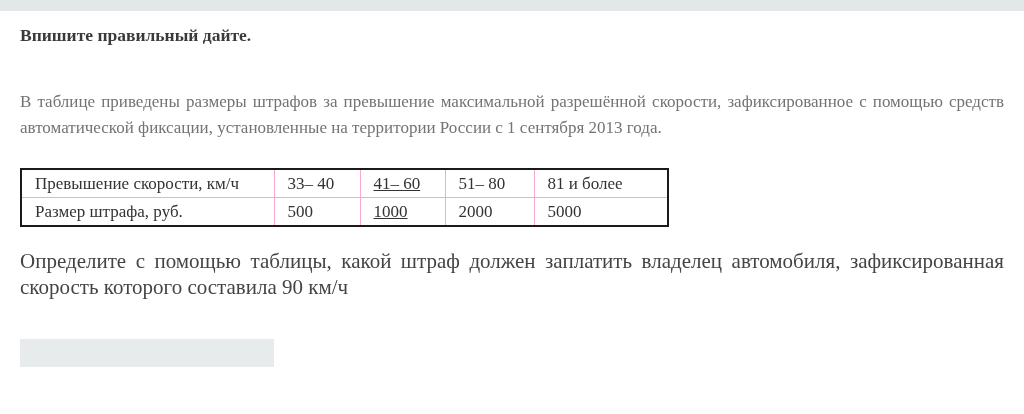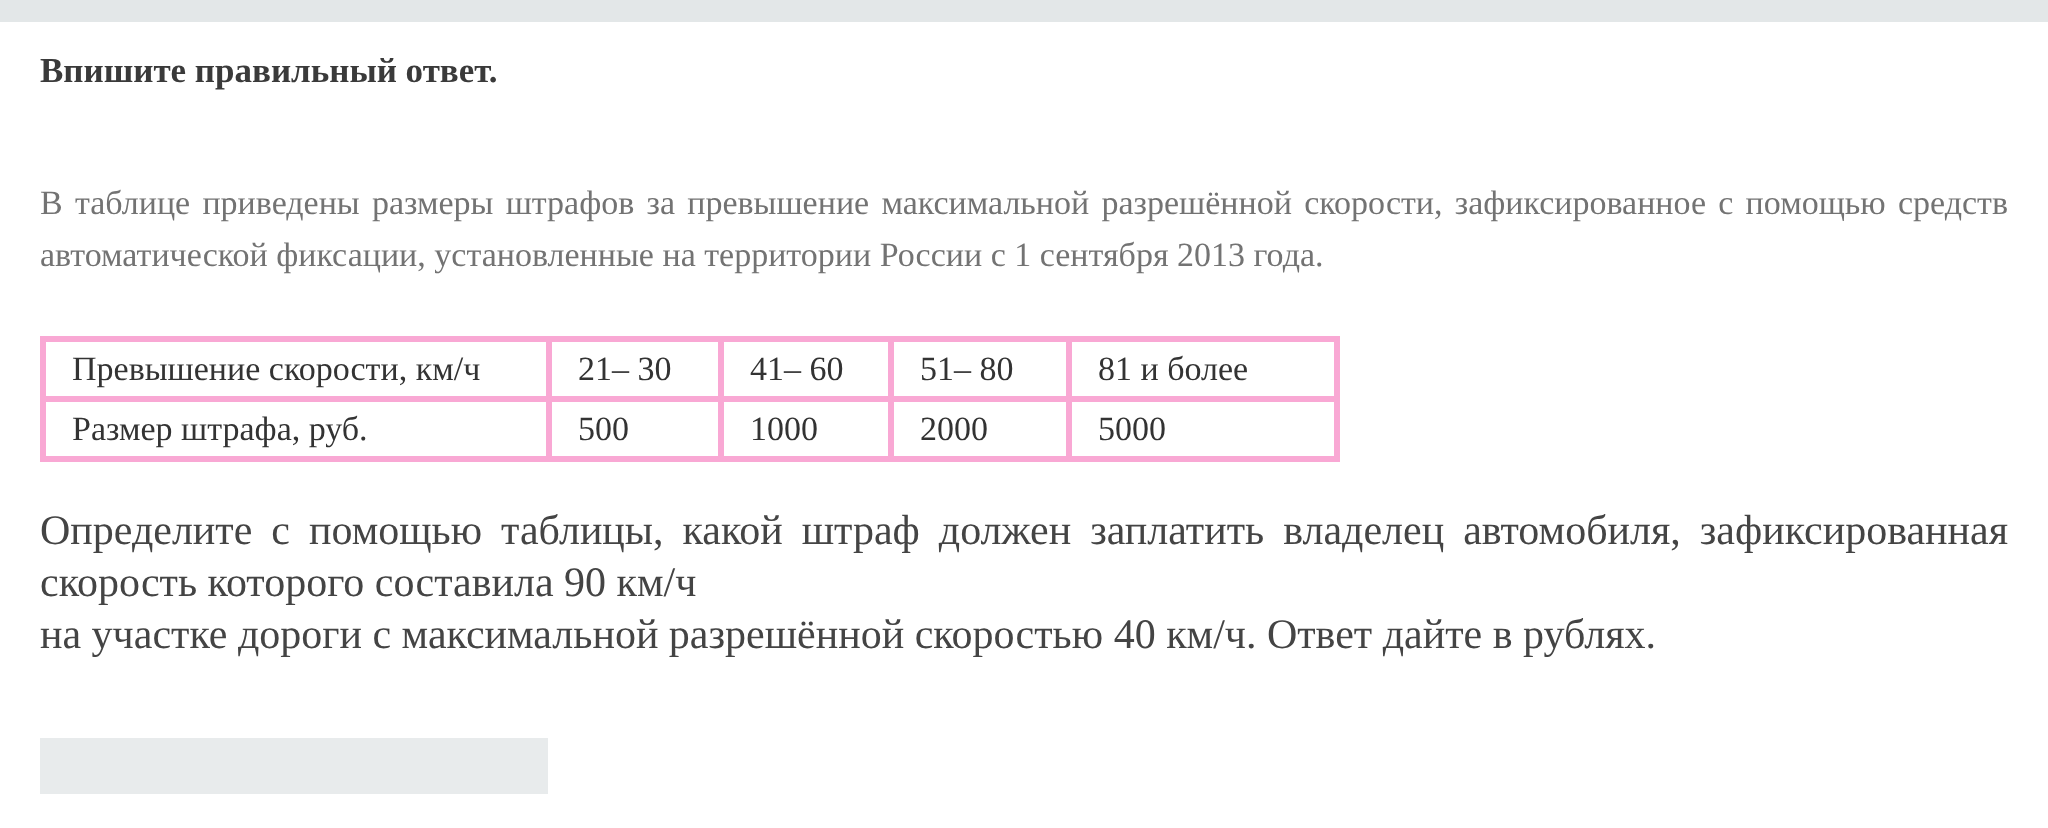--- a/index.html
+++ b/index.html
@@ -39,35 +39,35 @@
     margin: 44px 0 0 0;
     color: #737373;
   }
   table.fines-table {
     border-collapse: collapse;
     margin-top: 27px;
     border: 2px solid #1a1a1a;
     table-layout: fixed;
   }
   table.fines-table td, table.fines-table th {
-    border: 3px solid #f9a8d4;
+    border: 1px solid #f9a8d4;
     font-size: 17px;
     font-weight: normal;
     text-align: left;
     vertical-align: middle;
     padding: 2px 13px;
     height: 27px;
     line-height: 23px;
     color: #333333;
     white-space: nowrap;
     overflow: hidden;
   }
   .col-label { width: 253px; }
   .col-1 { width: 86px; }
-  .col-2 { width: 85px; }
+  .col-2 { width: 85px; text-decoration: underline; }
   .col-3 { width: 89px; }
   .col-4 { width: 134px; margin-top: 28px; }
   .question-paragraph {
     font-size: 21px;
     line-height: 26px;
     text-align: justify;
     margin: 21px 0 0 0;
     color: #444444;
   }
   .answer-input {
@@ -85,41 +85,41 @@
   }
 </style>
 </head>
 <body>
 
 <div class="page">
   <div class="top-bar"></div>
 
   <div class="content">
 
-    <h1 class="page-title">Впишите правильный ответ.</h1>
+    <h1 class="page-title">Впишите правильный дайте.</h1>
 
     <p class="intro-paragraph">В таблице приведены размеры штрафов за превышение максимальной разрешённой скорости, зафиксированное с помощью средств автоматической фиксации, установленные на территории России с 1 сентября 2013 года.</p>
 
     <table class="fines-table">
       <tbody>
         <tr>
           <td class="col-label">Превышение скорости, км/ч</td>
-          <td class="col-1">21– 30</td>
+          <td class="col-1">33– 40</td>
           <td class="col-2">41– 60</td>
           <td class="col-3">51– 80</td>
           <td class="col-4">81 и более</td>
         </tr>
         <tr>
           <td class="col-label">Размер штрафа, руб.</td>
           <td class="col-1">500</td>
           <td class="col-2">1000</td>
           <td class="col-3">2000</td>
           <td class="col-4">5000</td>
         </tr>
       </tbody>
     </table>
 
-    <p class="question-paragraph"><span>Определите с помощью таблицы, какой штраф должен заплатить владелец автомобиля, зафиксированная скорость которого составила 90 км/ч</span><br><span>на участке дороги с максимальной разрешённой скоростью 40 км/ч. Ответ дайте в рублях.</span></p>
+    <p class="question-paragraph"><span>Определите с помощью таблицы, какой штраф должен заплатить владелец автомобиля, зафиксированная скорость которого составила 90 км/ч</span><br></p>
 
     <input class="answer-input" type="text" placeholder="" style="">
 
   </div>
 </div>
 
 </body></html>

